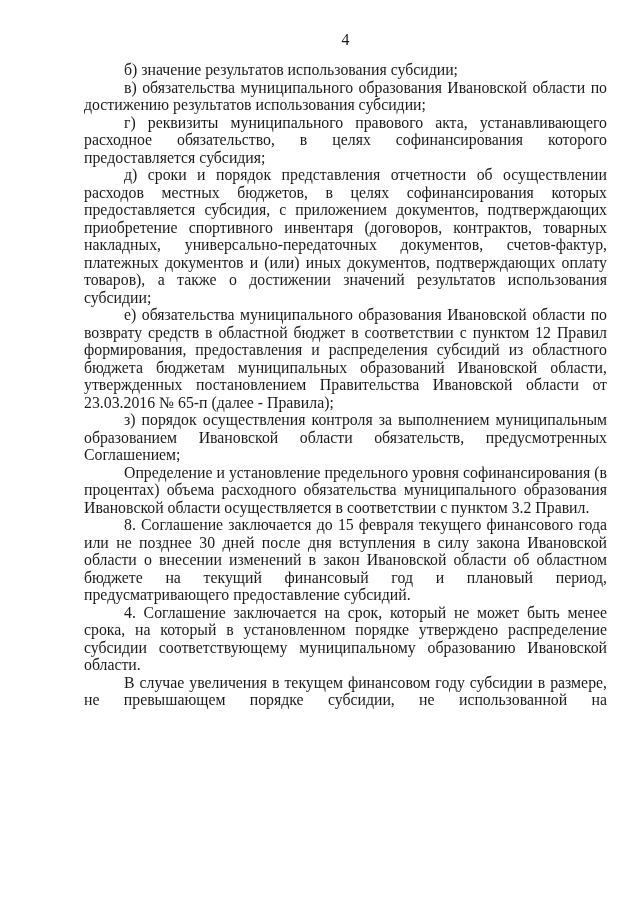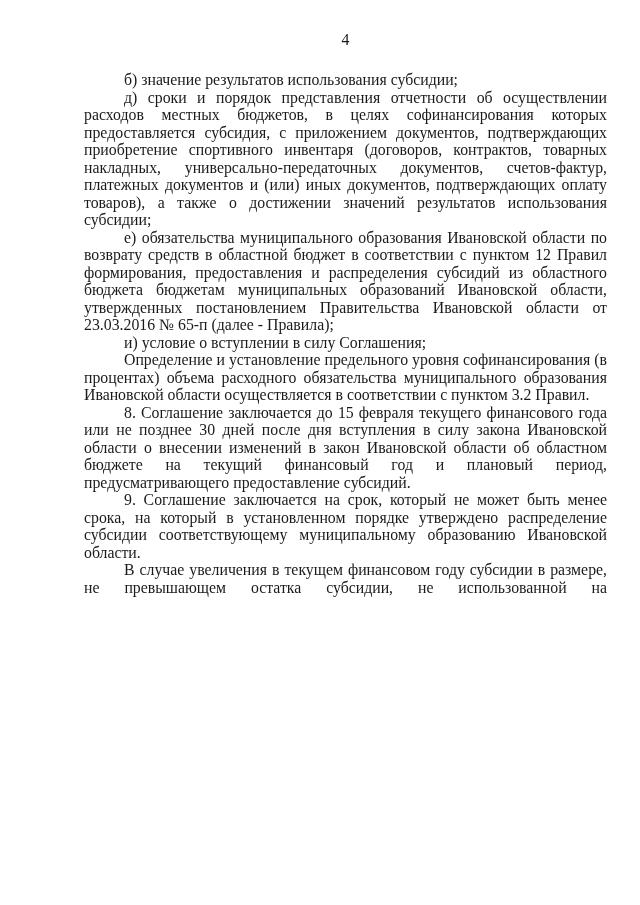--- a/index.html
+++ b/index.html
@@ -20,21 +20,21 @@
     position: absolute;
     top: 31px;
     left: 84px;
     width: 523px;
     text-align: center;
     font-size: 15.8px;
     line-height: 17.5px;
   }
   .content {
     position: absolute;
-    top: 71px;
+    top: 61px;
     left: 84px;
     width: 523px;
     font-size: 15.8px;
     line-height: 17.5px;
     text-align: justify;
     hyphens: none;
     overflow-wrap: normal;
   }
   .para {
     margin: 0;
@@ -46,21 +46,23 @@
   }
 </style>
 </head>
 <body>
 
 <div class="page">
   <div class="page-number">4</div>
 
   <div class="content">
     <p class="para">б) значение результатов использования субсидии;</p>
+    <p class="para">в) обязательства муниципального образования Ивановской области по достижению результатов использования субсидии;</p>
+    <p class="para">г) реквизиты муниципального правового акта, устанавливающего расходное обязательство, в целях софинансирования которого предоставляется субсидия;</p>
     <p class="para">д) сроки и порядок представления отчетности об осуществлении расходов местных бюджетов, в целях софинансирования которых предоставляется субсидия, с приложением документов, подтверждающих приобретение спортивного инвентаря (договоров, контрактов, товарных накладных, универсально-передаточных документов, счетов-фактур, платежных документов и (или) иных документов, подтверждающих оплату товаров), а также о достижении значений результатов использования субсидии;</p>
     <p class="para">е) обязательства муниципального образования Ивановской области по возврату средств в областной бюджет в соответствии с пунктом 12 Правил формирования, предоставления и распределения субсидий из областного бюджета бюджетам муниципальных образований Ивановской области, утвержденных постановлением Правительства Ивановской области от 23.03.2016 № 65-п (далее - Правила);</p>
-    <p class="para">и) условие о вступлении в силу Соглашения;</p>
+    <p class="para">з) порядок осуществления контроля за выполнением муниципальным образованием Ивановской области обязательств, предусмотренных Соглашением;</p>
     <p class="para">Определение и установление предельного уровня софинансирования (в процентах) объема расходного обязательства муниципального образования Ивановской области осуществляется в соответствии с пунктом 3.2 Правил.</p>
     <p class="para">8. Соглашение заключается до 15 февраля текущего финансового года или не позднее 30 дней после дня вступления в силу закона Ивановской области о внесении изменений в закон Ивановской области об областном бюджете на текущий финансовый год и плановый период, предусматривающего предоставление субсидий.</p>
-    <p class="para">9. Соглашение заключается на срок, который не может быть менее срока, на который в установленном порядке утверждено распределение субсидии соответствующему муниципальному образованию Ивановской области.</p>
-    <p class="para cut">В случае увеличения в текущем финансовом году субсидии в размере, не превышающем остатка субсидии, не использованной на</p>
+    <p class="para">4. Соглашение заключается на срок, который не может быть менее срока, на который в установленном порядке утверждено распределение субсидии соответствующему муниципальному образованию Ивановской области.</p>
+    <p class="para cut">В случае увеличения в текущем финансовом году субсидии в размере, не превышающем порядке субсидии, не использованной на</p>
   </div>
 </div>
 
 </body></html>

